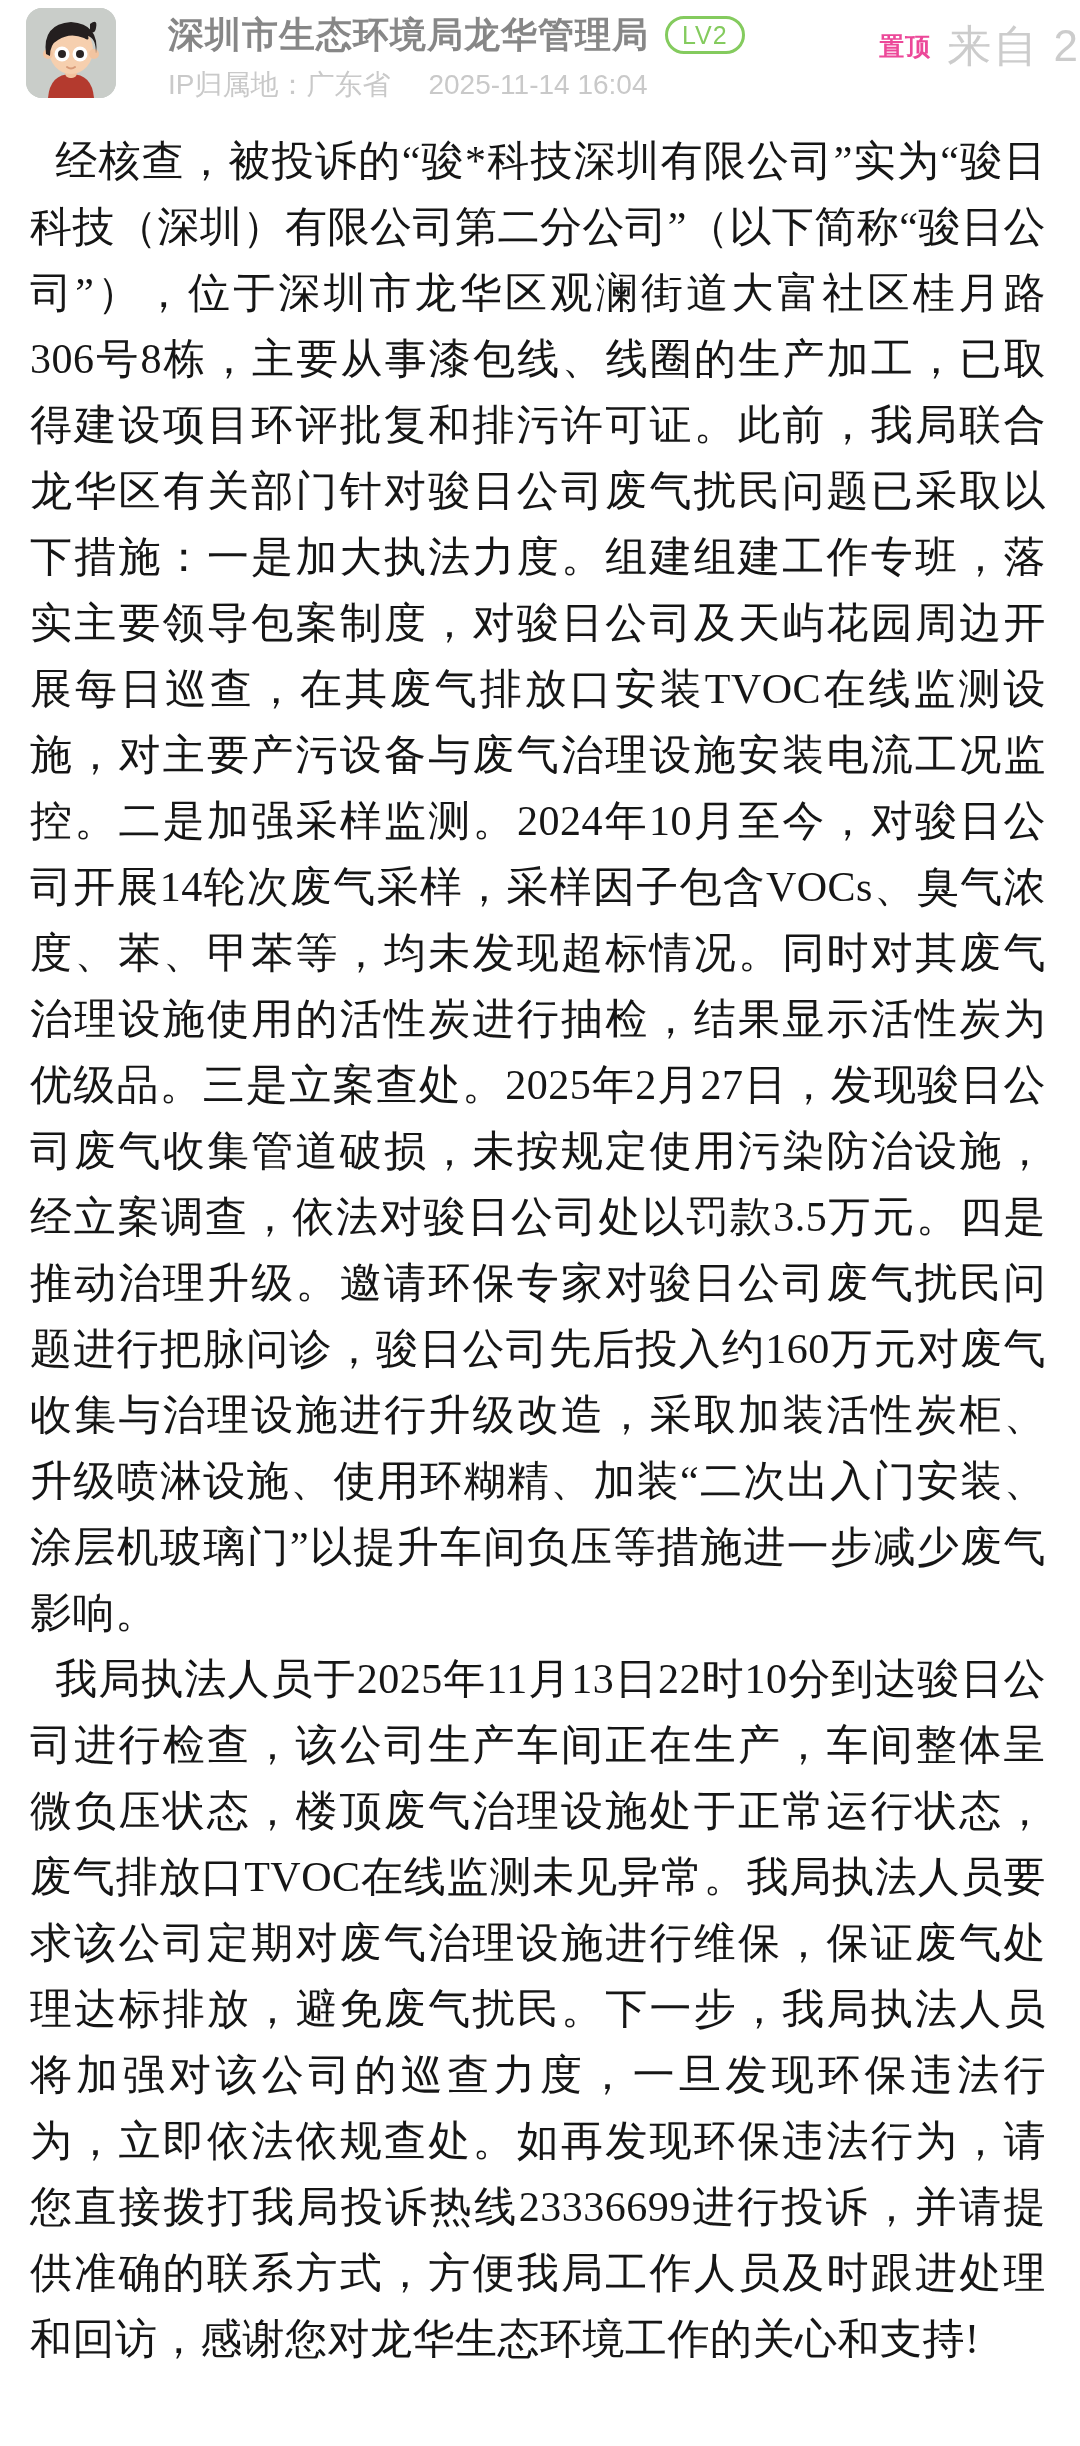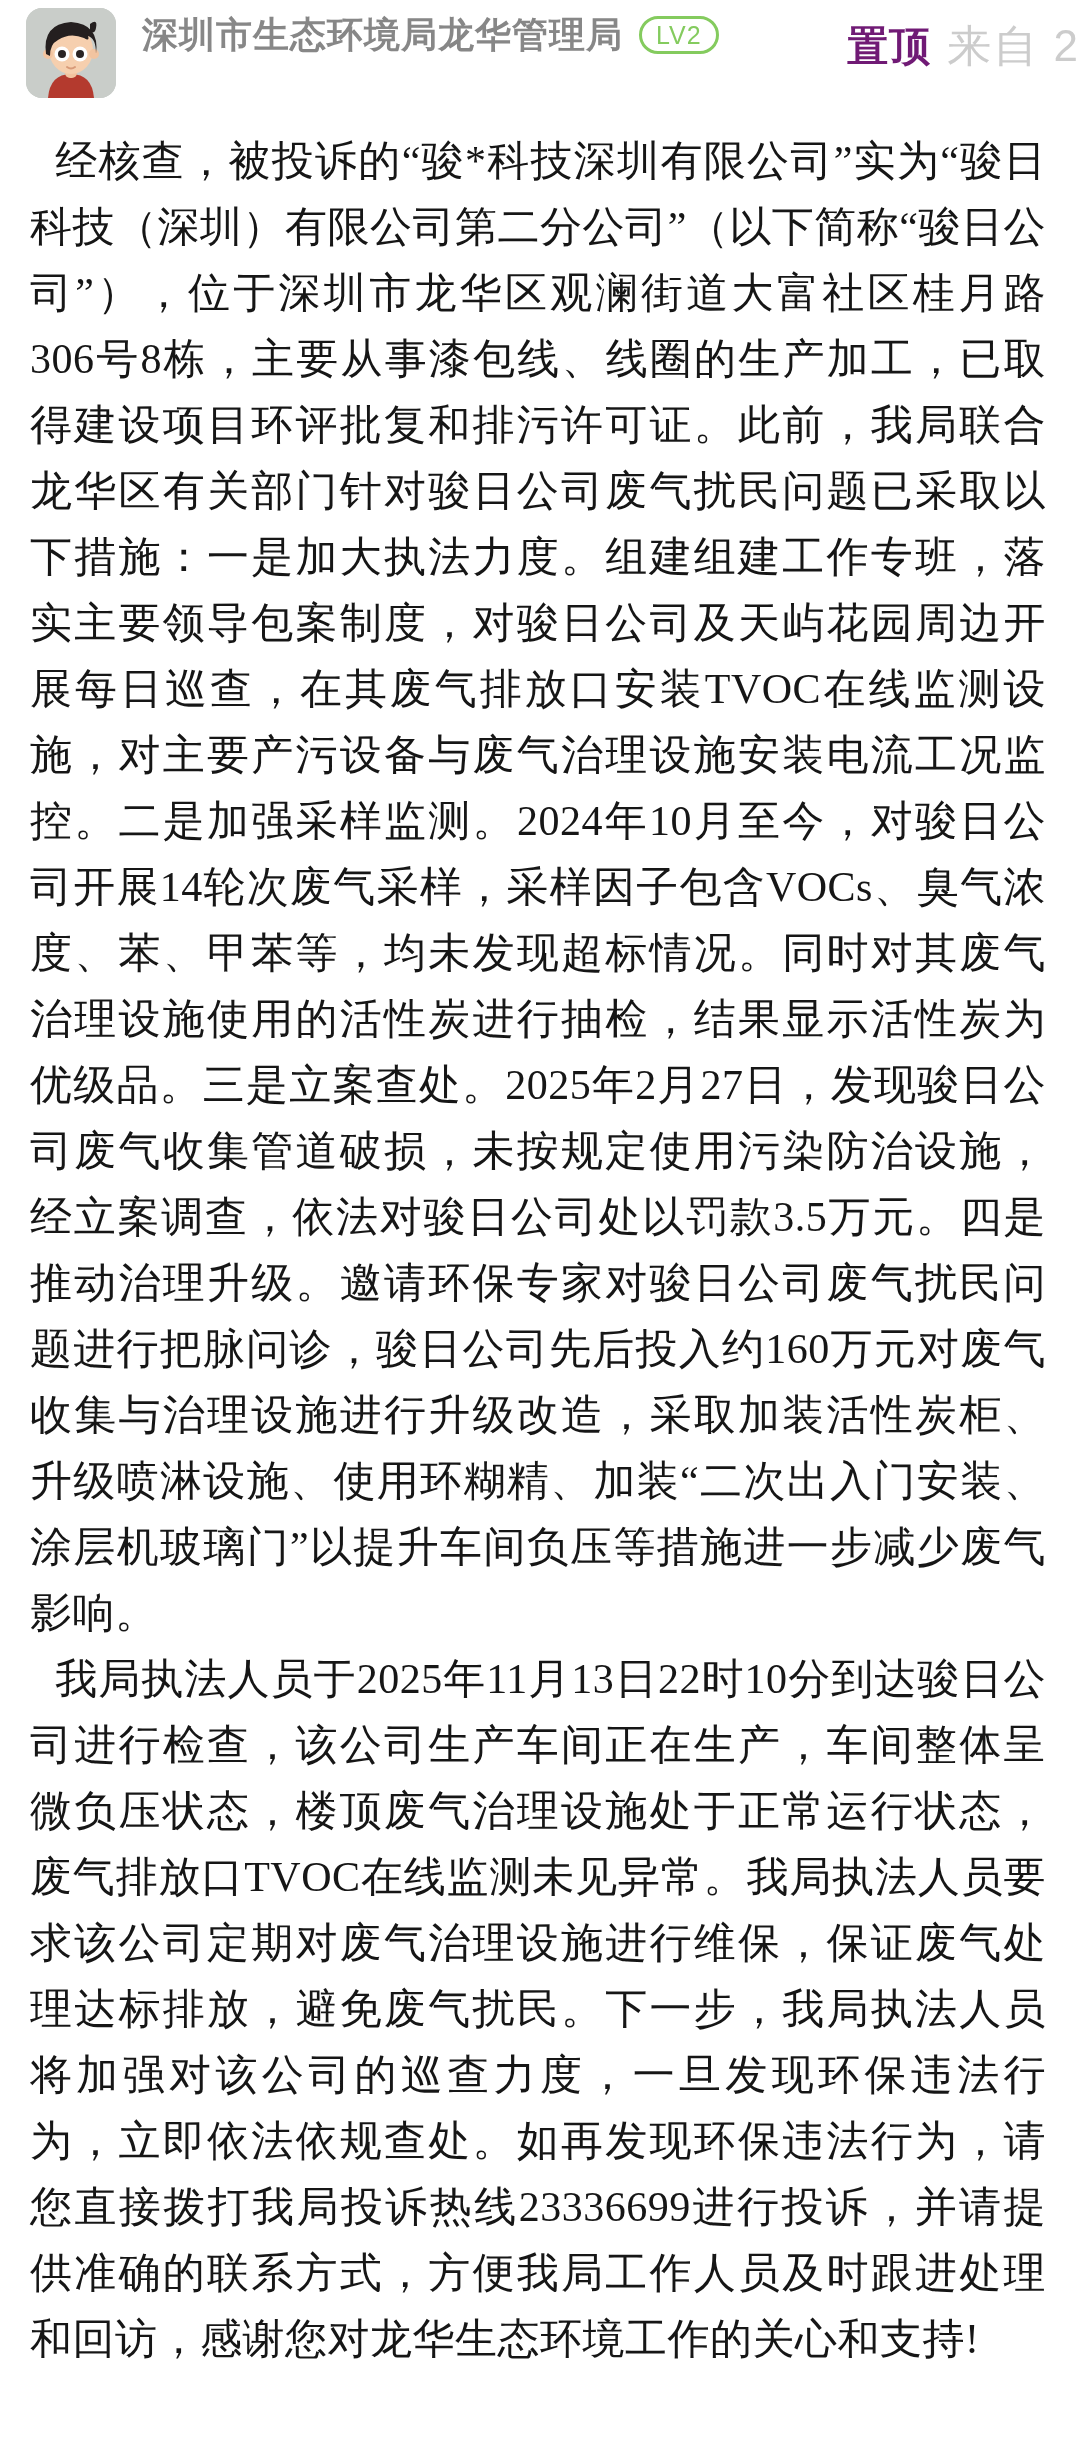--- a/index.html
+++ b/index.html
@@ -18,20 +18,21 @@
 
   
   .post-header {
     position: absolute;
     top: 8px;
     left: 26px;
     right: 0;
     height: 92px;
     display: flex;
     align-items: flex-start;
+    gap: 26px;
   }
   .avatar {
     width: 90px;
     height: 90px;
     border-radius: 16px;
     overflow: hidden;
     flex: 0 0 auto;
     background: #c9cdc9;
     cursor: pointer;
   }
@@ -80,22 +81,22 @@
   .corner-labels {
     position: absolute;
     top: 18px;
     right: 0;
     height: 40px;
     display: flex;
     align-items: center;
     white-space: nowrap;
   }
   .pinned-badge {
-    color: #701a75;
-    font-size: 41px;
+    color: #ec4899;
+    font-size: 25px;
     font-weight: bold;
     letter-spacing: 1px;
   }
   .from-label {
     color: #cccccc;
     font-size: 44px;
     margin-left: 16px;
     letter-spacing: 2px;
   }
 
@@ -146,20 +147,23 @@
 
         <path d="M41 59 Q45 62 49 59" stroke="#d89a78" stroke-width="2" fill="none" stroke-linecap="round"></path>
       </svg>
     </div>
 
     <div class="header-texts">
       <div class="name-row">
         <span class="username">深圳市生态环境局龙华管理局</span>
         <span class="level-badge">LV2</span>
       </div>
+      <div class="meta-row">
+        <span class="ip-location">IP归属地：广东省</span><span class="post-time">2025-11-14 16:04</span>
+      </div>
     </div>
 
     <div class="corner-labels">
       <span class="pinned-badge">置顶</span>
       <span class="from-label">来自 2</span>
     </div>
 
   </div>
 
   <div class="post-body">

